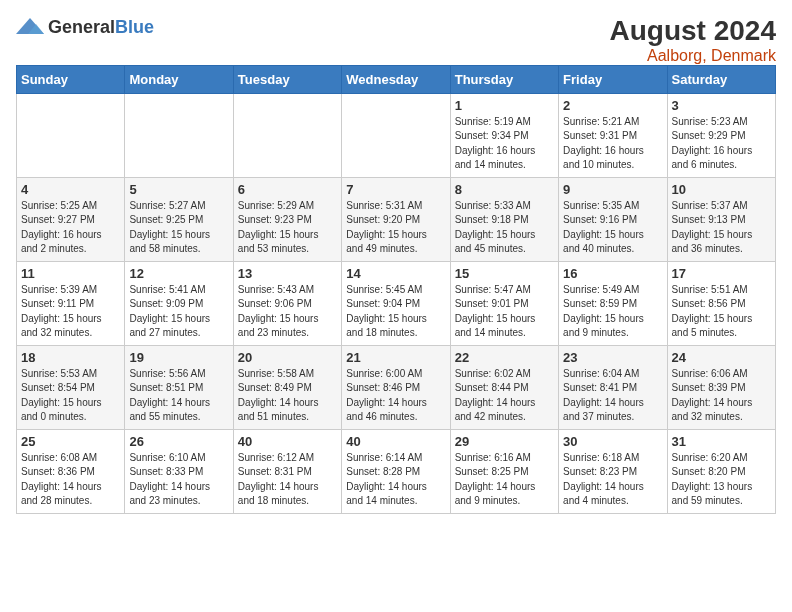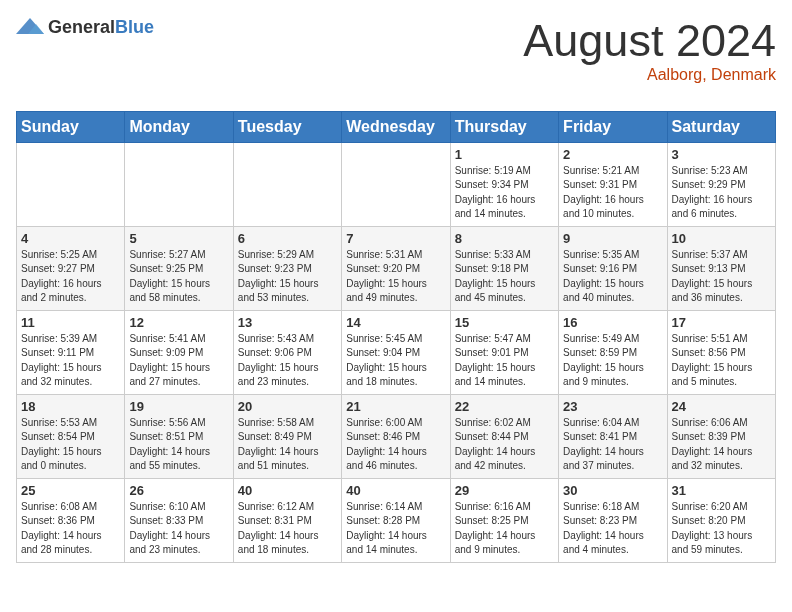--- a/index.html
+++ b/index.html
@@ -7,21 +7,21 @@
       font-family: Arial, sans-serif;
       background: #fff;
       width: 792px;
       min-height: 612px;
       padding: 16px;
     }
     .header {
       display: flex;
       justify-content: space-between;
       align-items: flex-start;
-      margin-bottom: 27px;
+      margin-bottom: 0;
     }
     .logo {
       display: flex;
       align-items: center;
       gap: 4px;
     }
     .logo-text-general {
       font-size: 18px;
       font-weight: bold;
       color: #333;
@@ -34,40 +34,40 @@
       line-height: 1;
     }
     .logo-icon {
       width: 28px;
       height: 22px;
     }
     .title-block {
       text-align: right;
     }
     .main-title {
-      font-size: 45px;
-      font-weight: normal;
+      font-size: 28px;
+      font-weight: bold;
       color: #333;
       line-height: 1.1;
     }
     .sub-title {
       font-size: 16px;
       color: #c2410c;
     }
     .calendar {
       width: 100%;
       border-collapse: collapse;
       font-size: 10.5px;
     }
     .calendar th {
       background: #3a7bbf;
       color: #fff;
       padding: 6px 4px;
       text-align: left;
-      font-size: 16px;
+      font-size: 13px;
       font-weight: bold;
       border: 1px solid #2a6aaf;
     }
     .calendar td {
       border: 1px solid #ccc;
       vertical-align: top;
       padding: 4px;
       width: calc(100% / 7);
       min-height: 80px;
       background: #fff;

